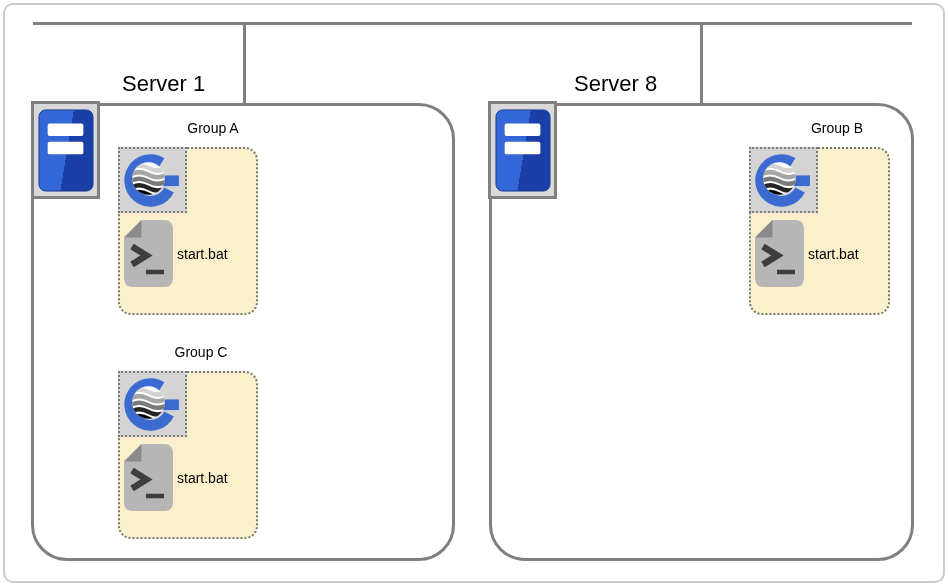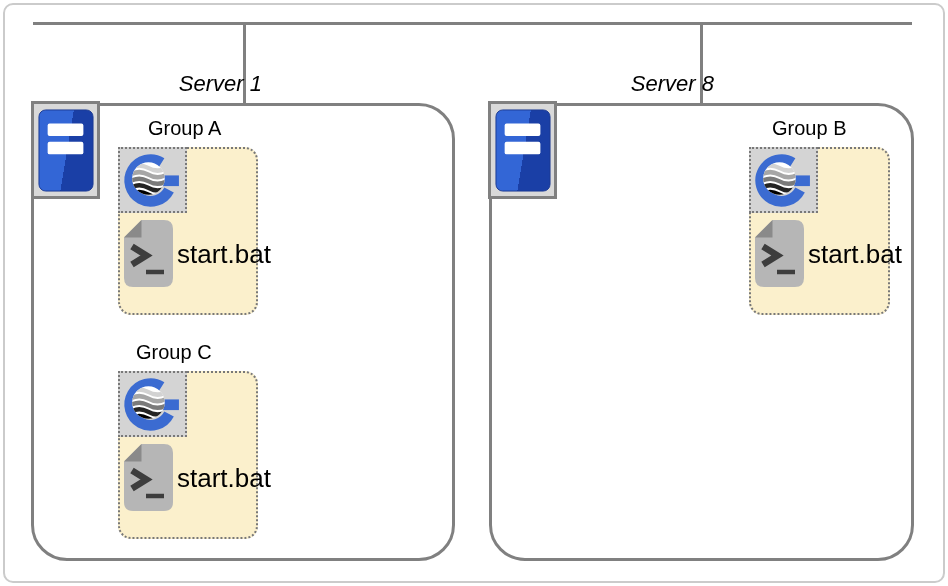--- a/index.html
+++ b/index.html
@@ -7,21 +7,21 @@
   body { position: relative; font-family: "Liberation Sans", sans-serif; color: #000; }
 
   .frame { position: absolute; inset: 3px; border: 2px solid #cbcbcb; border-radius: 10px; }
 
   .hline, .vline { position: absolute; background: #808080; }
   .hline.top { left: 33px; top: 22px; width: 879px; height: 3px; }
   .vline { width: 3px; top: 22px; height: 82px; }
   .vline.v1 { left: 243px; }
   .vline.v2 { left: 700px; }
 
-  .server-label { position: absolute; width: 140px; top: 71px; font-size: 22px; line-height: 26px; text-align: right; font-style: italic; }
+  .server-label { position: absolute; width: 140px; top: 71px; font-size: 22px; line-height: 26px; text-align: left; }
   .server-label.s1 { left: 122px; }
   .server-label.s2 { left: 574px; }
 
   .server-box { position: absolute; top: 103px; height: 458px; border: 3px solid #808080; border-radius: 36px; background: #fff; }
   .server-box.s1 { left: 31px; width: 424px; }
   .server-box.s2 { left: 489px; width: 425px; }
 
   .plate { position: absolute; top: 101px; width: 69px; height: 98px; background: #d9d9d9;
            border: 3px solid #808080; z-index: 3; display: flex; align-items: center; justify-content: center; }
   .plate.p1 { left: 31px; }
@@ -39,26 +39,26 @@
   .logo-tile.ga { left: 118px; top: 147px; }
   .logo-tile.gb { left: 749px; top: 147px; }
   .logo-tile.gc { left: 118px; top: 371px; }
   .logo-tile svg { width: 61px; height: 59px; }
 
   .file-icon { position: absolute; width: 49px; height: 67px; z-index: 2; }
   .file-icon.ga { left: 124px; top: 220px; }
   .file-icon.gb { left: 755px; top: 220px; }
   .file-icon.gc { left: 124px; top: 444px; }
 
-  .group-label { position: absolute; width: 130px; font-size: 20px; line-height: 24px; }
+  .group-label { position: absolute; width: 130px; font-size: 14px; line-height: 24px; text-align: center; }
   .group-label.ga { left: 148px; top: 116px; }
   .group-label.gb { left: 772px; top: 116px; }
   .group-label.gc { left: 136px; top: 340px; }
 
-  .script-label { position: absolute; font-size: 26px; line-height: 26px; z-index: 2; text-align: right; }
+  .script-label { position: absolute; font-size: 14px; line-height: 26px; z-index: 2; text-align: right; }
   .script-label.ga { left: 177px; top: 241px; }
   .script-label.gb { left: 808px; top: 241px; }
   .script-label.gc { left: 177px; top: 465px; }
 </style>
 </head>
 <body>
 
 <svg width="0" height="0" style="position:absolute" aria-hidden="true">
   <defs>
     <linearGradient id="towergrad" x1="0" y1="0" x2="1" y2="0" gradientTransform="rotate(14 0.5 0.5)">

